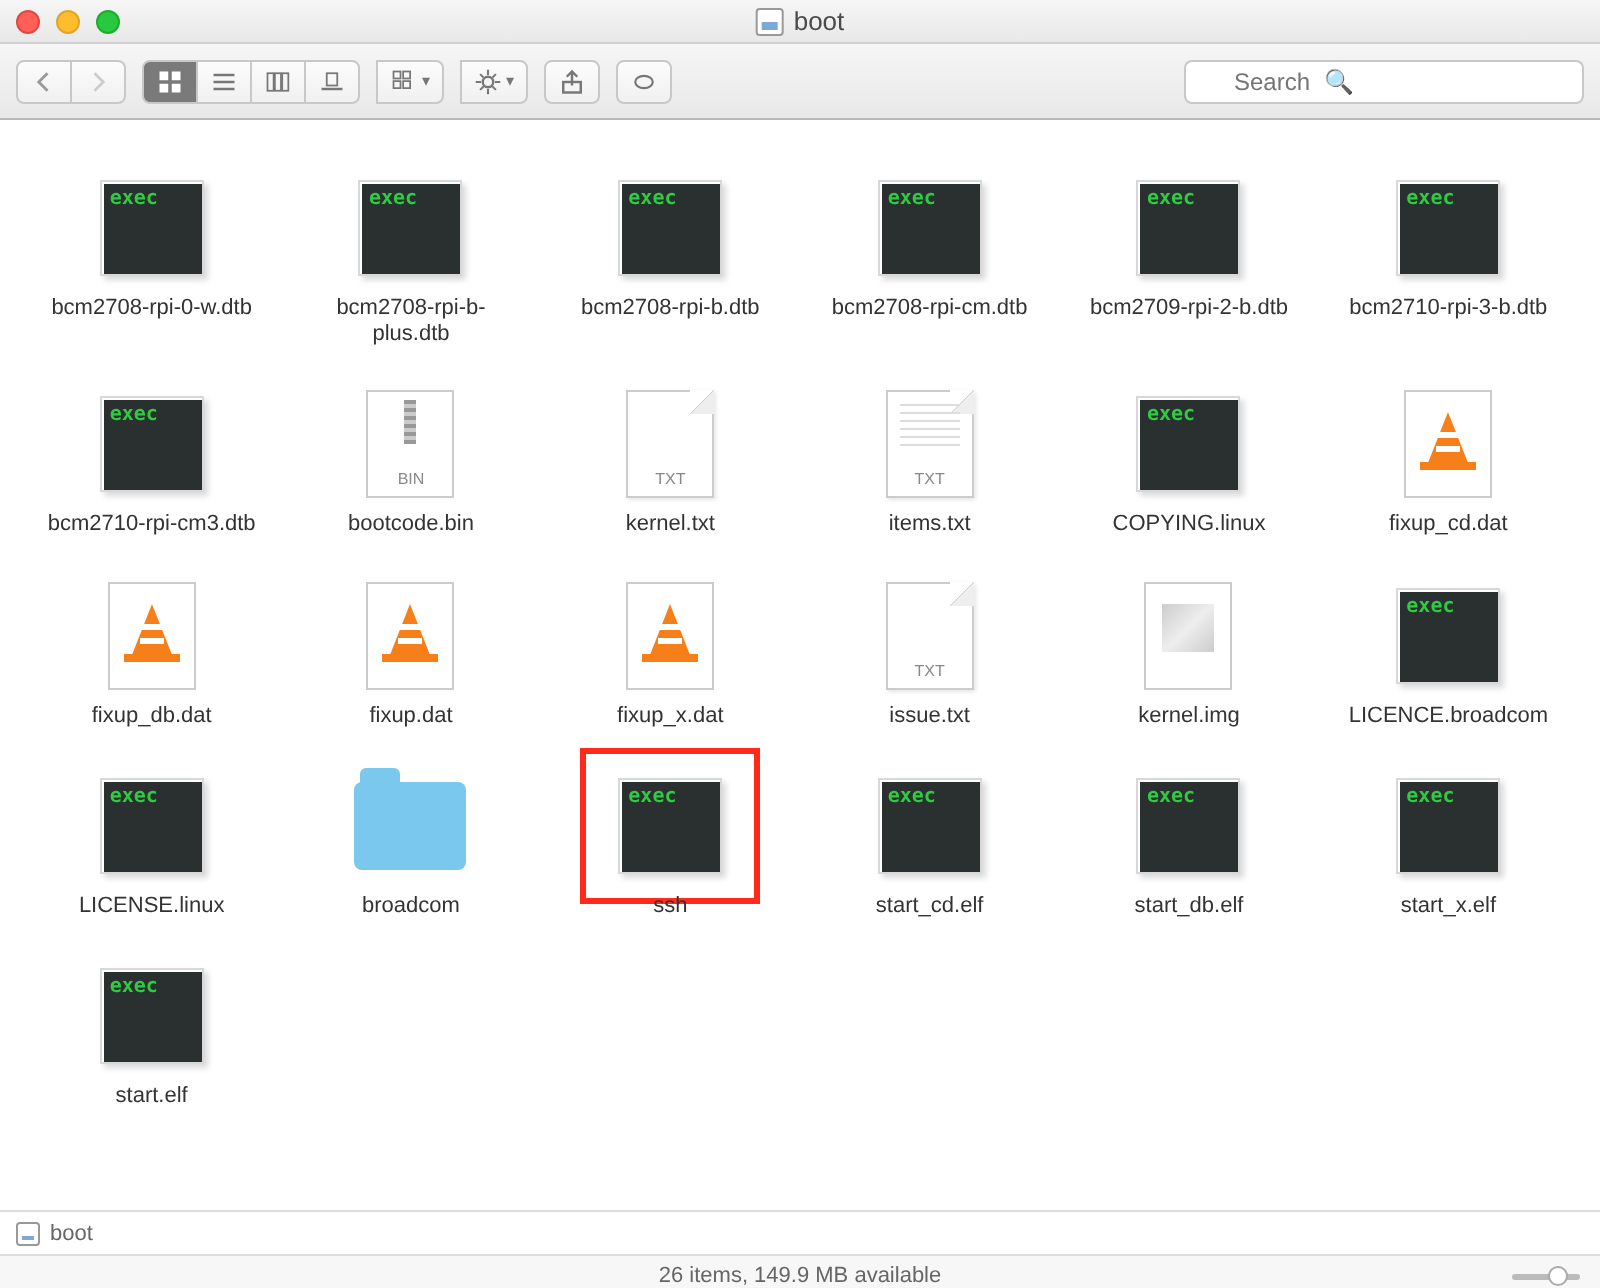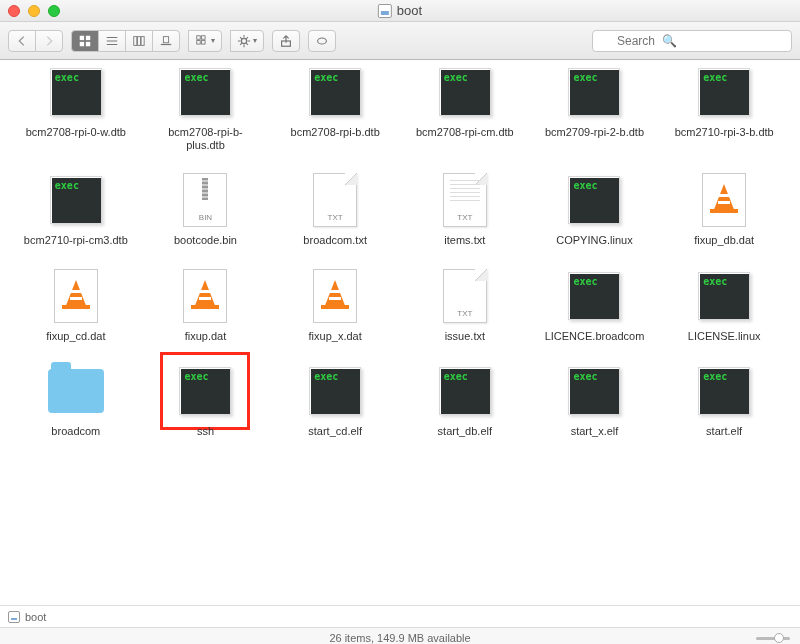--- a/index.html
+++ b/index.html
@@ -108,21 +108,21 @@
   transform: translateY(-50%);
   color: #999;
   font-size: 12px;
   pointer-events: none;
 }
 
 
 .content {
   height: 545px;
   overflow: auto;
-  padding: 2px 16px;
+  padding: 24px 16px;
   background: #fff;
 }
 .grid {
   display: grid;
   grid-template-columns: repeat(6, 1fr);
   gap: 18px 10px;
 }
 .file {
   display: flex;
   flex-direction: column;
@@ -489,21 +489,21 @@
           </div>
         </div>
         <div class="file-label">bootcode.bin</div>
       </div>
       <div class="file">
         <div class="file-icon-wrap">
           <div class="file-icon">
             <div class="icon-doc dogear txt"></div>
           </div>
         </div>
-        <div class="file-label">broadcom.txt</div>
+        <div class="file-label">kernel.txt</div>
       </div>
       <div class="file">
         <div class="file-icon-wrap">
           <div class="file-icon">
             <div class="icon-doc dogear txt">
               <div class="lines"></div>
             </div>
           </div>
         </div>
         <div class="file-label">items.txt</div>
@@ -518,32 +518,32 @@
       </div>
       <div class="file">
         <div class="file-icon-wrap">
           <div class="file-icon">
             <div class="icon-vlc">
               <div class="cone"></div>
               <div class="base"></div>
             </div>
           </div>
         </div>
-        <div class="file-label">fixup_db.dat</div>
+        <div class="file-label">fixup_cd.dat</div>
       </div>
       <div class="file">
         <div class="file-icon-wrap">
           <div class="file-icon">
             <div class="icon-vlc">
               <div class="cone"></div>
               <div class="base"></div>
             </div>
           </div>
         </div>
-        <div class="file-label">fixup_cd.dat</div>
+        <div class="file-label">fixup_db.dat</div>
       </div>
       <div class="file">
         <div class="file-icon-wrap">
           <div class="file-icon">
             <div class="icon-vlc">
               <div class="cone"></div>
               <div class="base"></div>
             </div>
           </div>
         </div>
@@ -560,20 +560,30 @@
         </div>
         <div class="file-label">fixup_x.dat</div>
       </div>
       <div class="file">
         <div class="file-icon-wrap">
           <div class="file-icon">
             <div class="icon-doc dogear txt"></div>
           </div>
         </div>
         <div class="file-label">issue.txt</div>
+      </div>
+      <div class="file">
+        <div class="file-icon-wrap">
+          <div class="file-icon">
+            <div class="icon-img">
+              <div class="pic"></div>
+            </div>
+          </div>
+        </div>
+        <div class="file-label">kernel.img</div>
       </div>
       <div class="file">
         <div class="file-icon-wrap">
           <div class="file-icon">
             <div class="icon-exec"></div>
           </div>
         </div>
         <div class="file-label">LICENCE.broadcom</div>
       </div>
       <div class="file">

